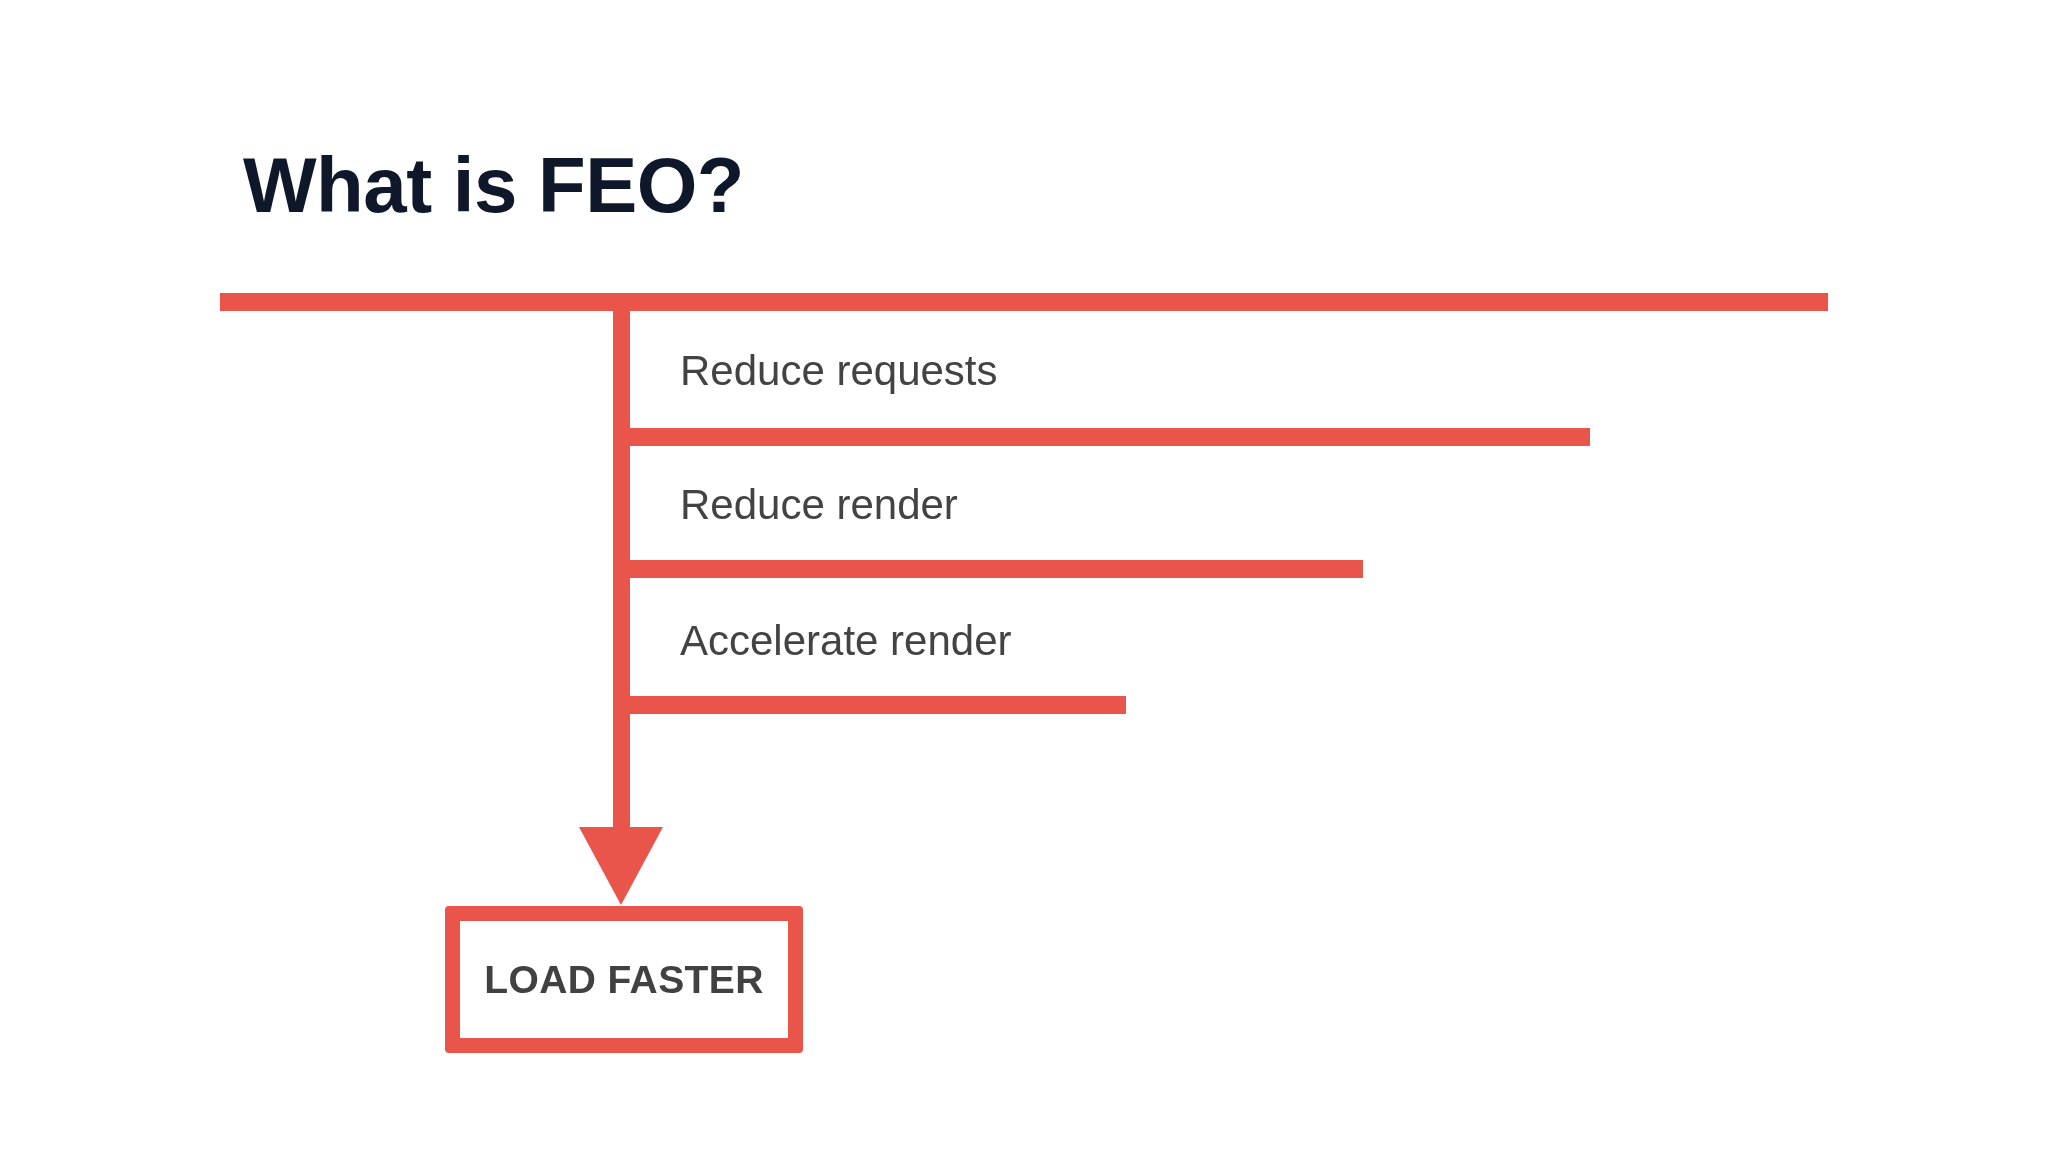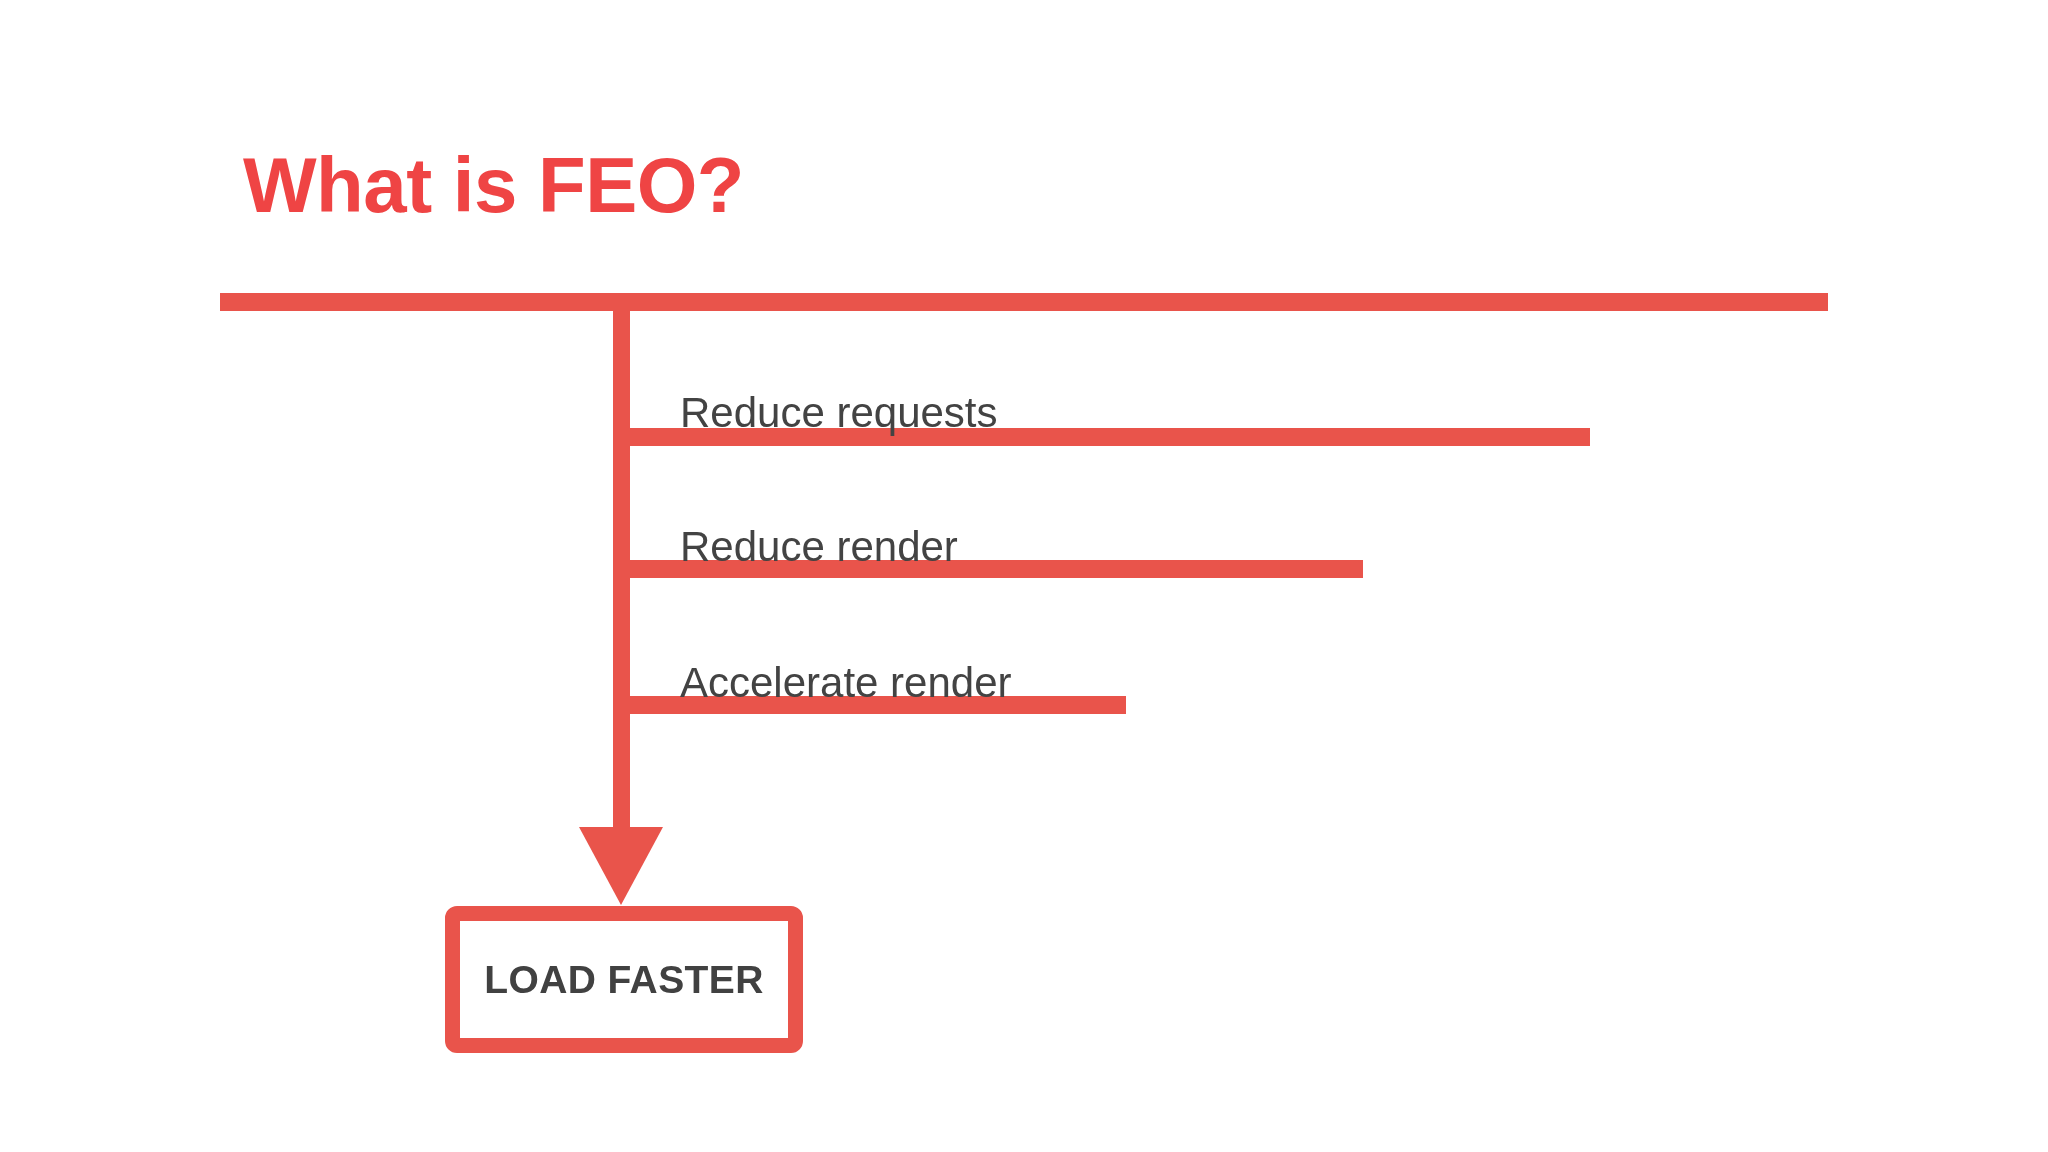--- a/index.html
+++ b/index.html
@@ -20,21 +20,21 @@
     overflow: hidden;
   }
 
   
   .slide-title {
     position: absolute;
     left: 243px;
     top: 146px;
     font-size: 78px;
     font-weight: bold;
-    color: #ef4444;
+    color: #0f172a;
     letter-spacing: -0.5px;
     line-height: 1;
     white-space: nowrap;
     text-align: center;
   }
 
   
   .rule {
     position: absolute;
     background: #e9544b;
@@ -76,36 +76,35 @@
 
   
   .step-label {
     position: absolute;
     left: 680px;
     font-size: 42px;
     font-weight: normal;
     color: #434343;
     line-height: 1;
     white-space: nowrap;
-    margin-top: 42px;
   }
   .step-label.s1 { top: 350px; }
   .step-label.s2 { top: 484px; }
   .step-label.s3 { top: 620px; }
 
   
   .outcome-box {
     position: absolute;
     left: 445px;
     top: 906px;
     width: 358px;
     height: 147px;
     box-sizing: border-box;
     border: 15px solid #e9544b;
-    border-radius: 12px;
+    border-radius: 4px;
     background: #ffffff;
     display: flex;
     align-items: center;
     justify-content: center;
   }
   .outcome-text {
     font-size: 39px;
     font-weight: bold;
     color: #414141;
     letter-spacing: 0.4px;

